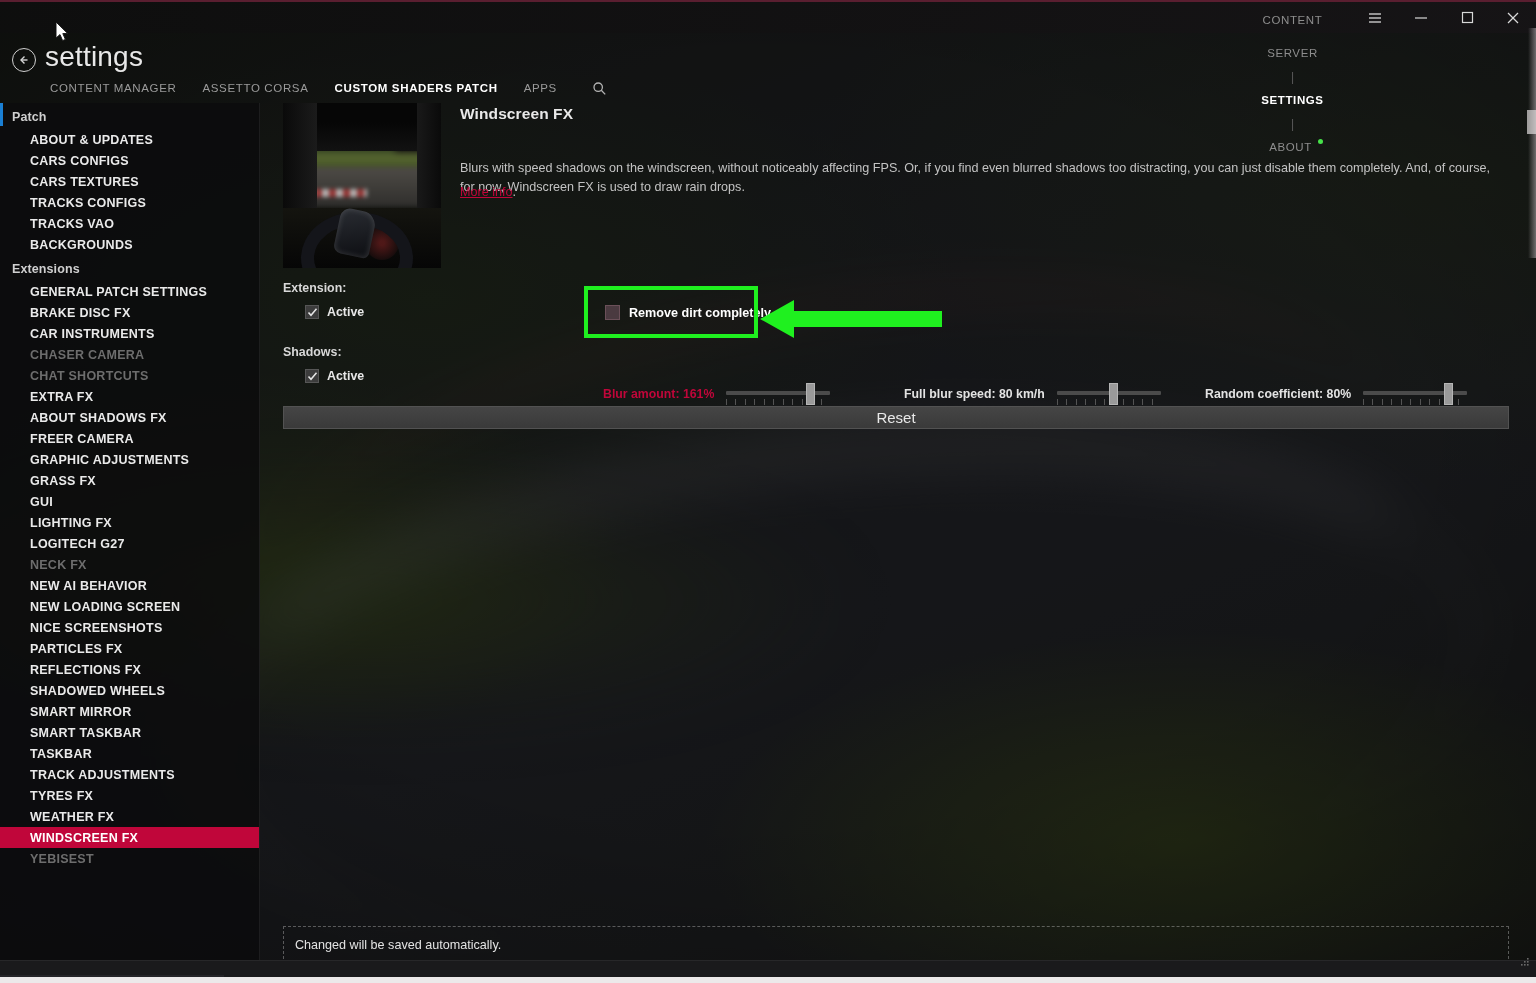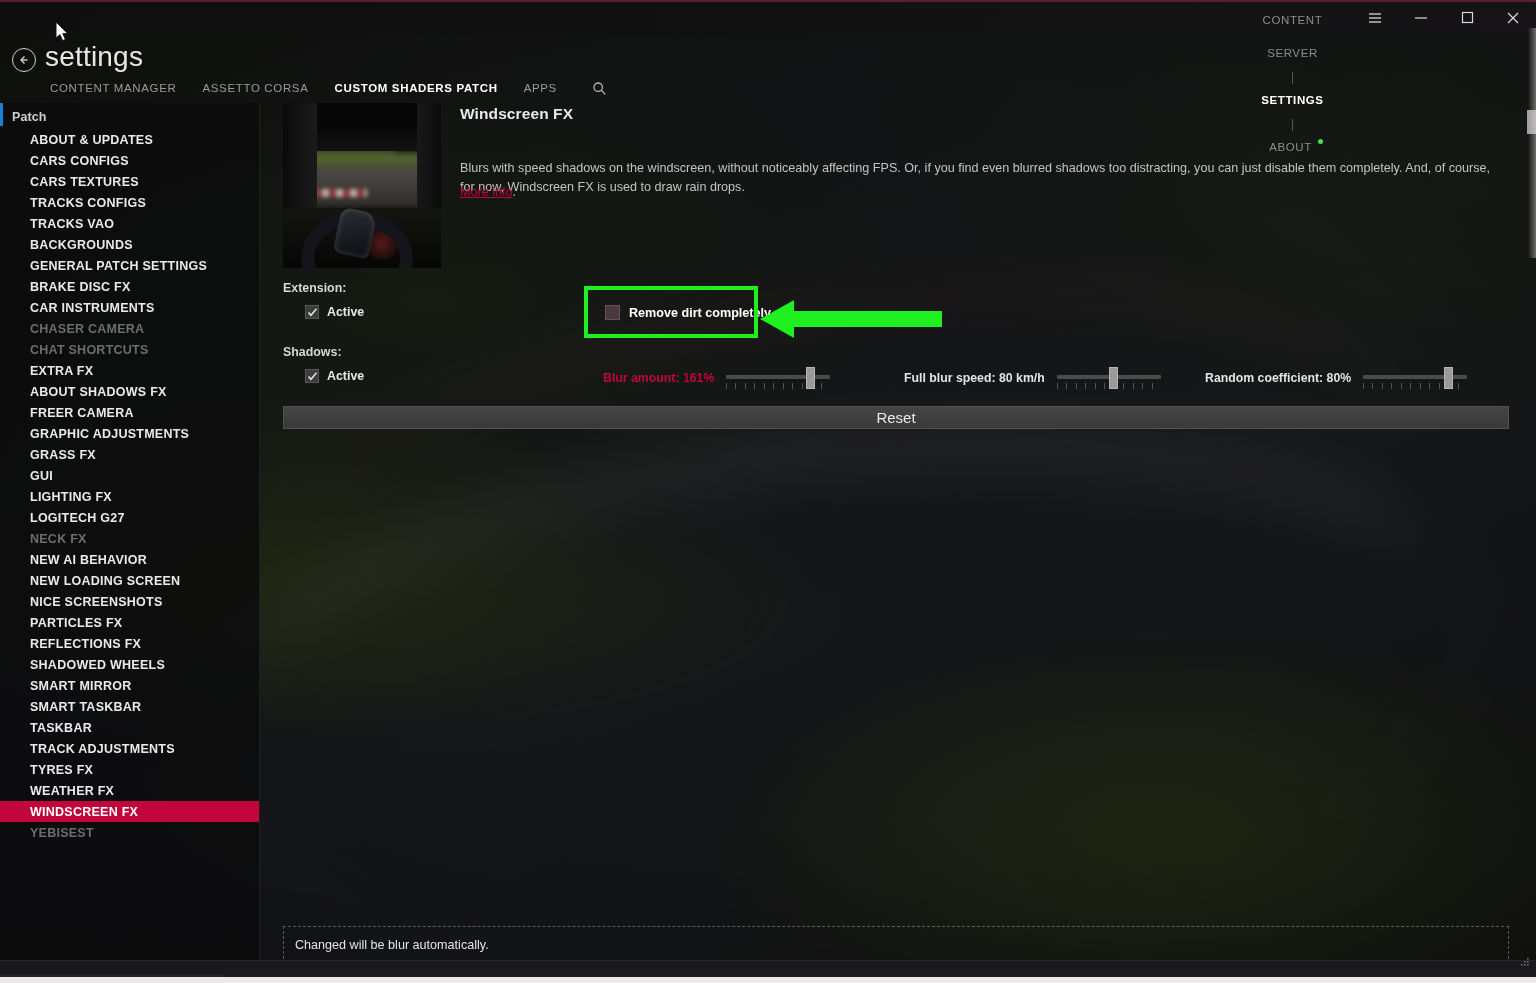--- a/index.html
+++ b/index.html
@@ -192,21 +192,21 @@
   }
   .cbox svg { display: block; }
   .cb-label { color: #e8e8e8; font-size: 12.4px; font-weight: bold; }
 
   
   .dirt-row { position: absolute; left: 345px; top: 202px; display: flex; align-items: center; gap: 9px; }
   .dirt-label { color: #ffffff; font-size: 12.6px; font-weight: bold; }
   .dirt-cbox { width: 15px; height: 15px; background: #4a3a40; border: 1px solid #6b5059; }
 
   
-  .slider-row { position: absolute; top: 262px; display: flex; align-items: center; justify-content: center; }
+  .slider-row { position: absolute; top: 278px; display: flex; align-items: center; justify-content: center; }
   .sl-label { color: #e3e3e3; font-size: 12.3px; font-weight: bold; white-space: nowrap; }
   .sl-label.red { color: #c0063a; }
   .slider { position: relative; width: 104px; height: 26px; margin: 0 12px; }
   .sl-track {
     position: absolute; left: 0; top: 10px; width: 104px; height: 4px;
     background: #4b4b4b; border-radius: 1px;
   }
   .sl-ticks {
     position: absolute; left: 0; top: 18px; width: 104px; height: 6px;
     background-image: repeating-linear-gradient(90deg, #545454 0 1px, transparent 1px 9.45px);
@@ -349,20 +349,21 @@
     <div class="side-acc"></div>
 
     <div class="side-group">Patch</div>
     <div class="side-item">ABOUT &amp; UPDATES</div>
     <div class="side-item">CARS CONFIGS</div>
     <div class="side-item">CARS TEXTURES</div>
     <div class="side-item">TRACKS CONFIGS</div>
     <div class="side-item">TRACKS VAO</div>
     <div class="side-item">BACKGROUNDS</div>
 
+    <div class="side-group">Extensions</div>
     <div class="side-item">GENERAL PATCH SETTINGS</div>
     <div class="side-item">BRAKE DISC FX</div>
     <div class="side-item">CAR INSTRUMENTS</div>
     <div class="side-item dim-item">CHASER CAMERA</div>
     <div class="side-item dim-item">CHAT SHORTCUTS</div>
     <div class="side-item">EXTRA FX</div>
     <div class="side-item">ABOUT SHADOWS FX</div>
     <div class="side-item">FREER CAMERA</div>
     <div class="side-item">GRAPHIC ADJUSTMENTS</div>
     <div class="side-item">GRASS FX</div>
@@ -457,21 +458,21 @@
       <span class="slider">
         <span class="sl-track"></span>
         <span class="sl-ticks"></span>
         <span class="sl-thumb" style="left:78%;"></span>
       </span>
     </div>
 
     <div class="reset-btn">Reset</div>
 
     <div class="statusbar">
-      <span>Changed will be blur automatically.</span>
+      <span>Changed will be saved automatically.</span>
     </div>
   </div>
 
   <div class="edge-right"></div>
   <div class="edge-right2"></div>
   <div class="edge-left-blue"></div>
   <div class="bottom-frame"></div>
   <div class="resize-grip">
     <svg width="12" height="12" viewBox="0 0 12 12">
       <g fill="#6a6a6a">

